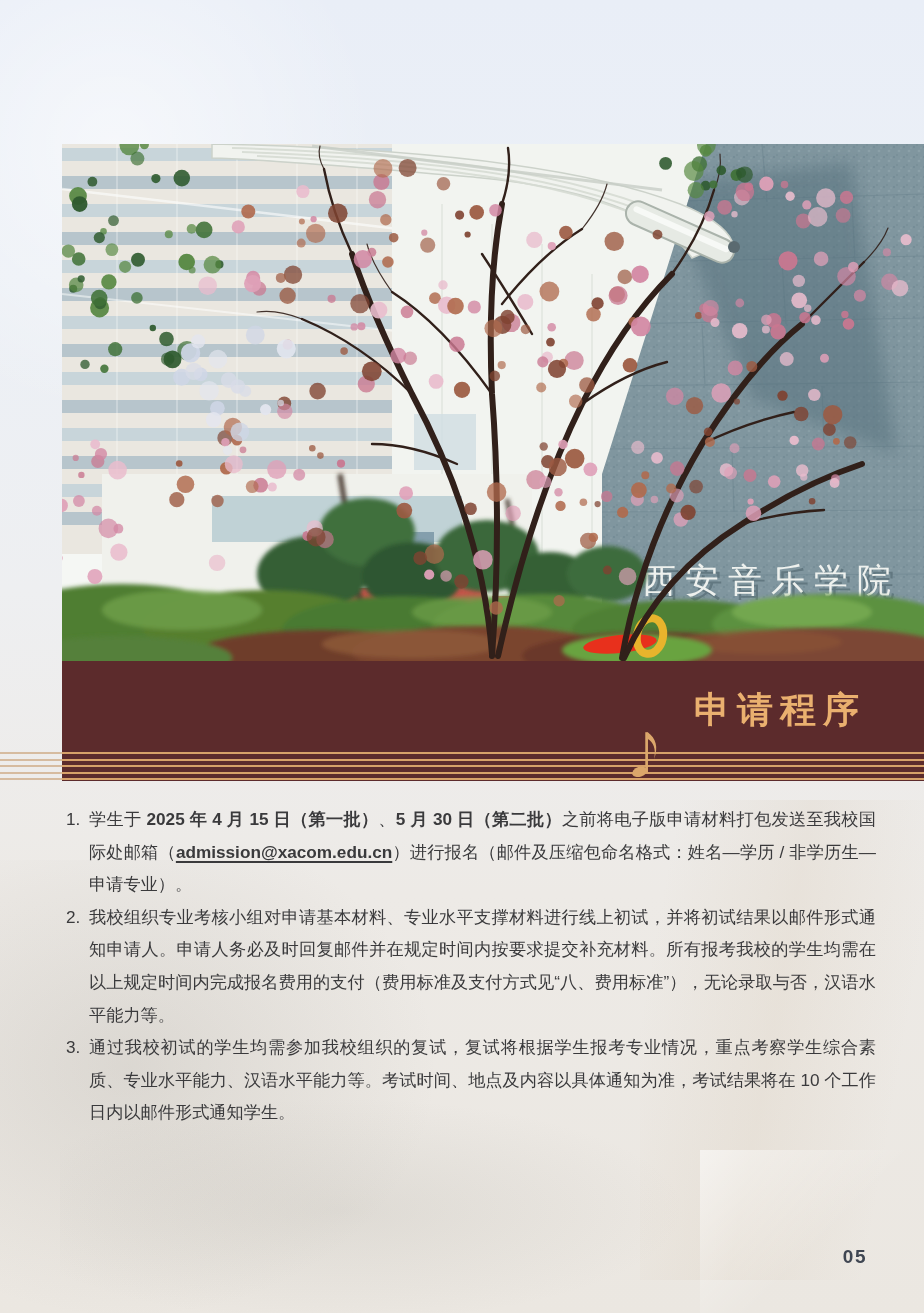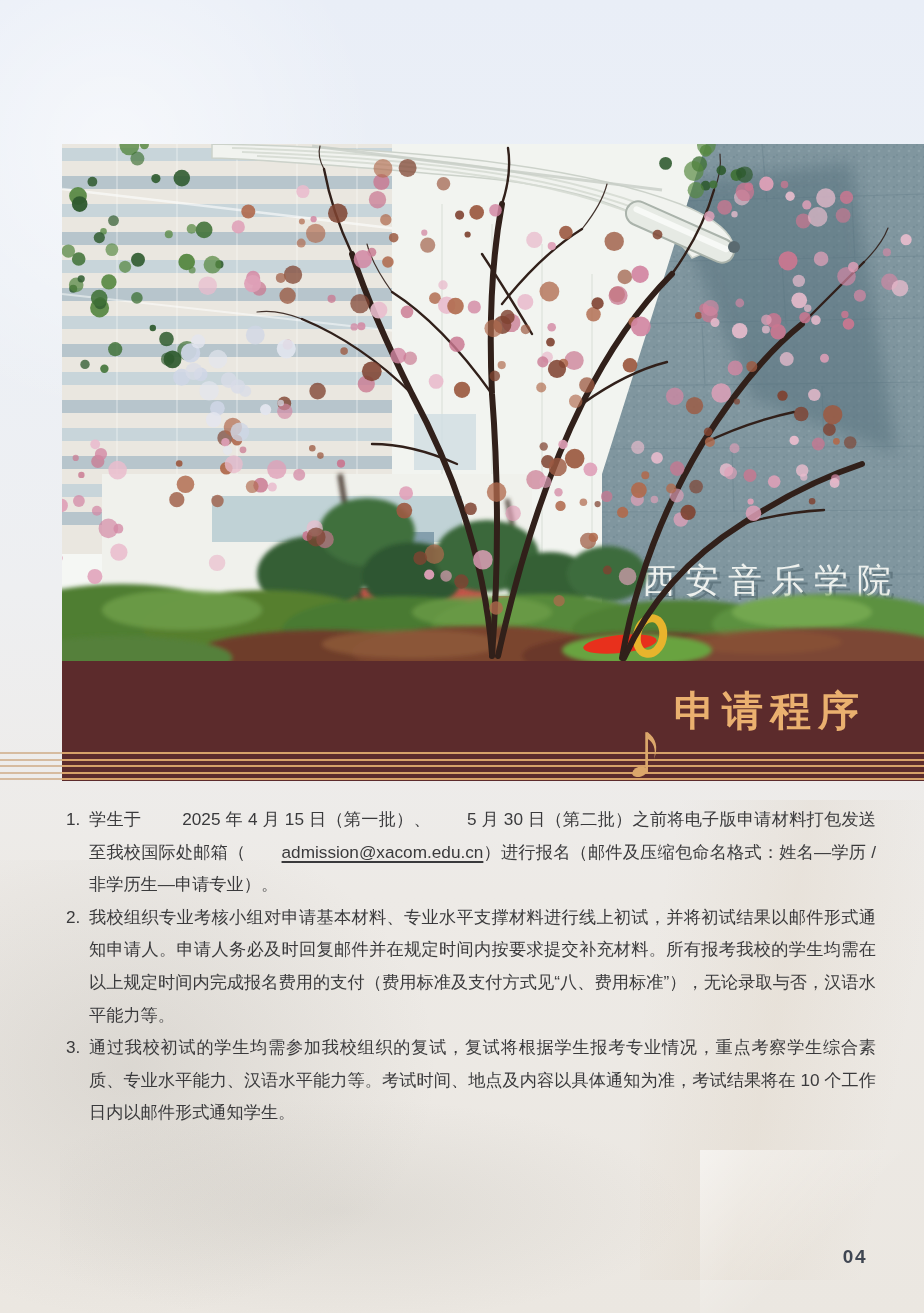--- a/index.html
+++ b/index.html
@@ -32,34 +32,34 @@
     background:#5c2b2c;z-index:2;
   }
   .staff-line{position:absolute;left:0;right:0;height:2px;}
   .banner .staff-line{background:#d7a169;}
   .staff-global .staff-line{background:rgba(195,148,96,.55);}
   .staff-global{position:absolute;left:0;top:0;width:924px;height:1313px;z-index:1;pointer-events:none;}
 
   .banner-title{
     position:absolute;right:58px;top:30px;
     font-family:"DejaVu Serif","Liberation Serif",serif;
-    font-size:41px;font-weight:700;letter-spacing:7px;
+    font-size:36px;font-weight:700;letter-spacing:7px;
     color:#eab06f;line-height:1;white-space:nowrap;
   }
   .banner-note{position:absolute;left:566px;top:64px;width:36px;height:54px;z-index:3;}
 
   .body-text{
     position:absolute;left:66px;top:803px;width:810px;z-index:2;
     font-size:17.2px;line-height:32.6px;color:#3a3a3c;
     text-align:justify;
   }
   .proc-item{display:flex;align-items:flex-start;}
   .proc-marker{flex:0 0 23px;white-space:nowrap;}
   .proc-content{flex:1 1 auto;text-align:justify;}
-  .seg-b{font-weight:400;margin-left:36px;}
+  .seg-b{font-weight:700;}
   .seg-u{text-decoration:underline;text-underline-offset:3px;text-decoration-thickness:1.6px;}
 
   .page-number{
     position:absolute;right:57px;top:1246px;z-index:2;
     font-size:19px;font-weight:600;letter-spacing:1.5px;color:#3f4652;
   }
 </style>
 </head>
 <body>
 
@@ -607,13 +607,13 @@
     <div class="proc-item">
       <span class="proc-marker">2.</span>
       <span class="proc-content"><span>我校组织专业考核小组对申请基本材料、专业水平支撑材料进行线上初试，并将初试结果以邮件形式通知申请人。申请人务必及时回复邮件并在规定时间内按要求提交补充材料。所有报考我校的学生均需在以上规定时间内完成报名费用的支付（费用标准及支付方式见“八、费用标准”），无论录取与否，汉语水平能力等。</span></span>
     </div>
     <div class="proc-item">
       <span class="proc-marker">3.</span>
       <span class="proc-content"><span>通过我校初试的学生均需参加我校组织的复试，复试将根据学生报考专业情况，重点考察学生综合素质、专业水平能力、汉语水平能力等。考试时间、地点及内容以具体通知为准，考试结果将在 10 个工作日内以邮件形式通知学生。</span></span>
     </div>
   </div>
 
-<div class="page-number">04</div>
+<div class="page-number">05</div>
 
 </body></html>

